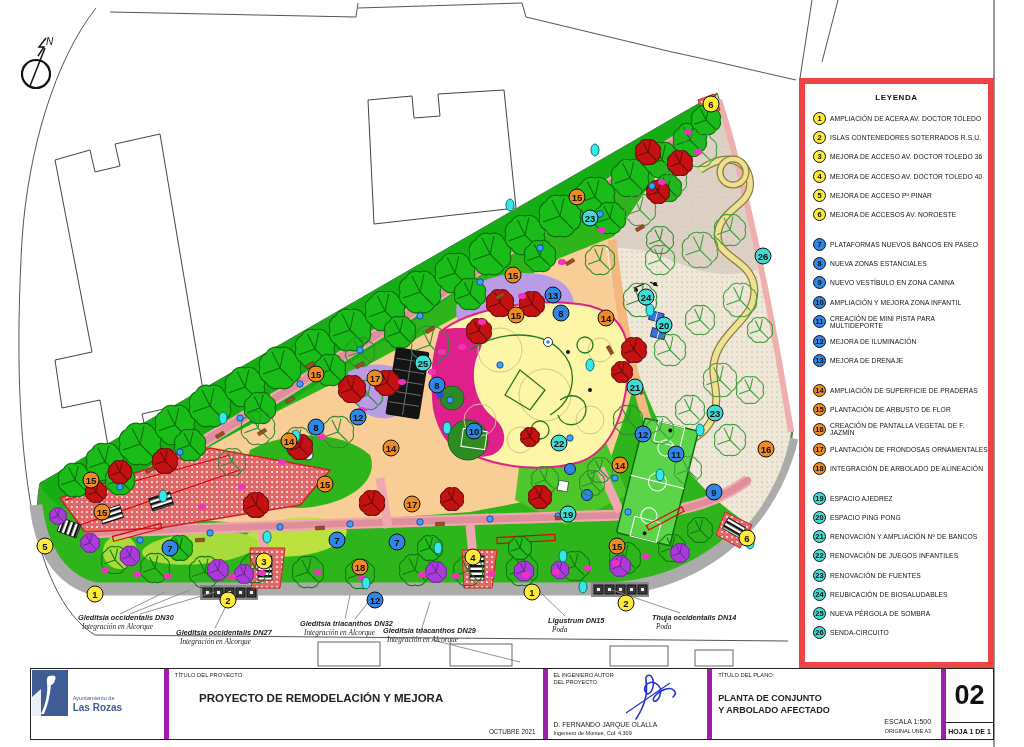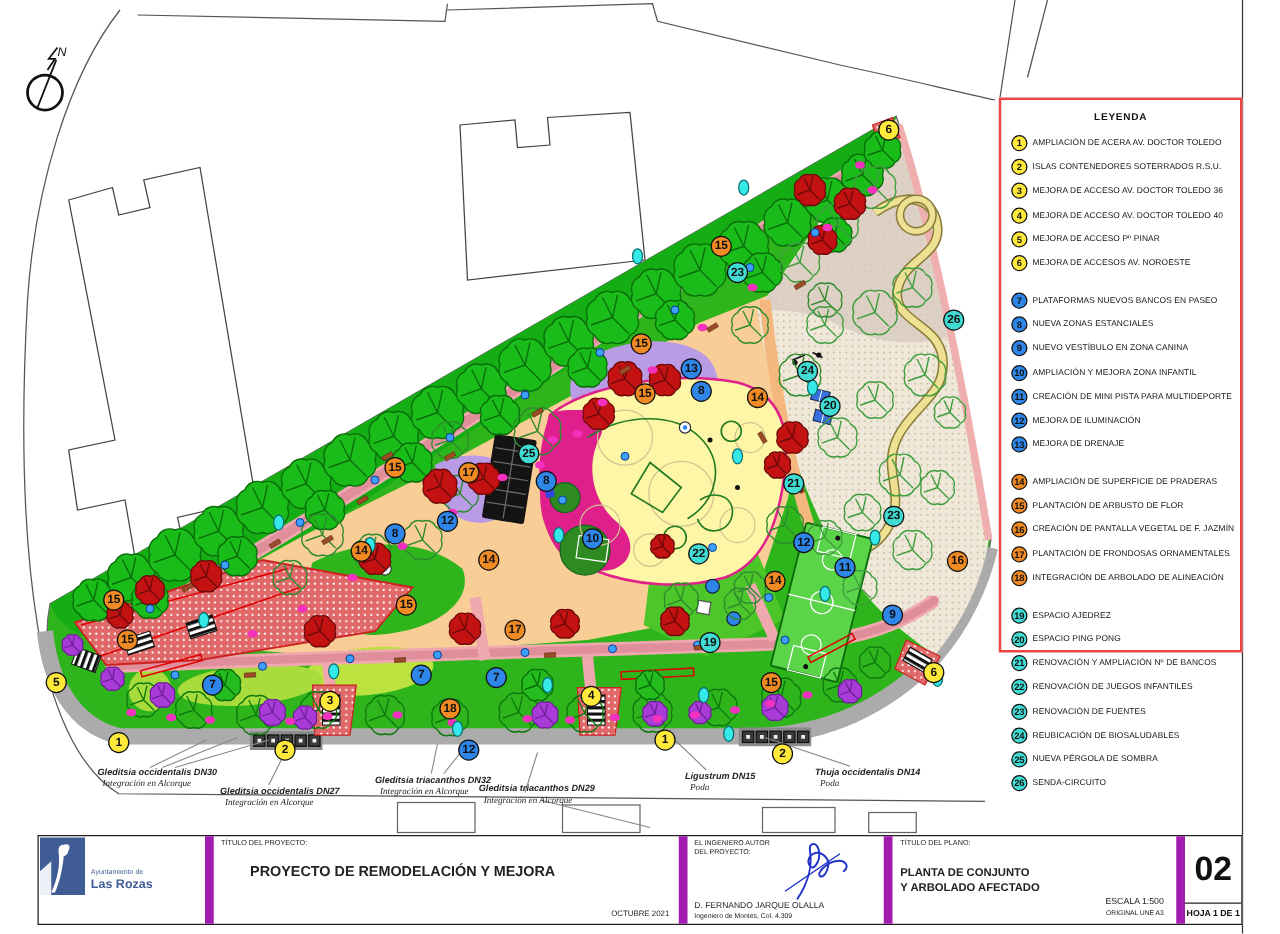--- a/index.html
+++ b/index.html
@@ -1,20 +1,20 @@
 <!DOCTYPE html>
 <html><head>
 <meta charset="utf-8">
 <style>
   html,body{margin:0;padding:0;background:#fff;width:1024px;height:747px;overflow:hidden;
     font-family:"Liberation Sans",sans-serif;}
   .sheet{position:relative;width:1024px;height:747px;background:#fff;}
   svg{position:absolute;left:0;top:0;}
   
-  .legend{position:absolute;left:799px;top:78px;width:195px;height:444px;border:2px solid #ef4444;
+  .legend{position:absolute;left:799px;top:78px;width:195px;height:590px;border:6px solid #ef4444;
     background:#fff;box-sizing:border-box;z-index:5;}
   .legend-title{text-align:center;font-size:8px;font-weight:600;letter-spacing:.6px;margin-top:9px;
     color:#111;}
   .legend-items{margin-top:10px;padding-left:8px;}
   .lg-row{display:flex;align-items:center;margin-bottom:6.2px;}
   .lg-row.group-gap{margin-top:17px;}
   .lg-circle{flex:0 0 13px;width:13px;height:13px;border-radius:50%;border:1.2px solid #111;
     display:flex;align-items:center;justify-content:center;font-size:7.5px;font-weight:bold;
     color:#111;box-sizing:border-box;}
   .lg-label{font-size:6.7px;color:#111;margin-left:4px;letter-spacing:.1px;}
@@ -24,21 +24,21 @@
     box-sizing:border-box;display:flex;align-items:center;justify-content:center;
     font-size:9.5px;font-weight:bold;color:#101010;transform:translate(-50%,-50%);}
   
   .annotation{position:absolute;font-family:"Liberation Serif",serif;font-style:italic;
     font-size:7.3px;color:#222;line-height:1.25;z-index:3;white-space:nowrap;}
   .annotation .a-name{font-family:"Liberation Sans",sans-serif;font-style:italic;font-weight:bold;font-size:7.3px;}
   
   .titleblock{position:absolute;left:30px;top:668px;width:964px;height:72px;border:1.5px solid #222;
     box-sizing:border-box;display:flex;background:#fff;z-index:6;}
   .tb-cell{box-sizing:border-box;height:100%;position:relative;}
-  .tb-cell+.tb-cell{border-left:7px solid #a21caf;}
+  .tb-cell+.tb-cell{border-left:5px solid #a21caf;}
   .tb-logo{width:133px;display:flex;align-items:center;justify-content:center;gap:4px;}
   .logo-text{display:flex;flex-direction:column;line-height:1.1;}
   .logo-small{font-size:5.6px;color:#3F5C94;}
   .logo-big{font-size:10px;font-weight:bold;color:#3F5C94;}
   .tb-project{width:380px;padding:3px 6px;}
   .tb-label{font-size:5.8px;color:#222;}
   .tb-project-title{margin-top:13px;text-align:center;padding-right:70px;font-size:11.5px;
     font-weight:bold;color:#222;line-height:1.25;}
   .tb-date{position:absolute;right:8px;bottom:4px;font-size:6.3px;color:#222;}
   .tb-engineer{width:164px;padding:3px 5px;}

